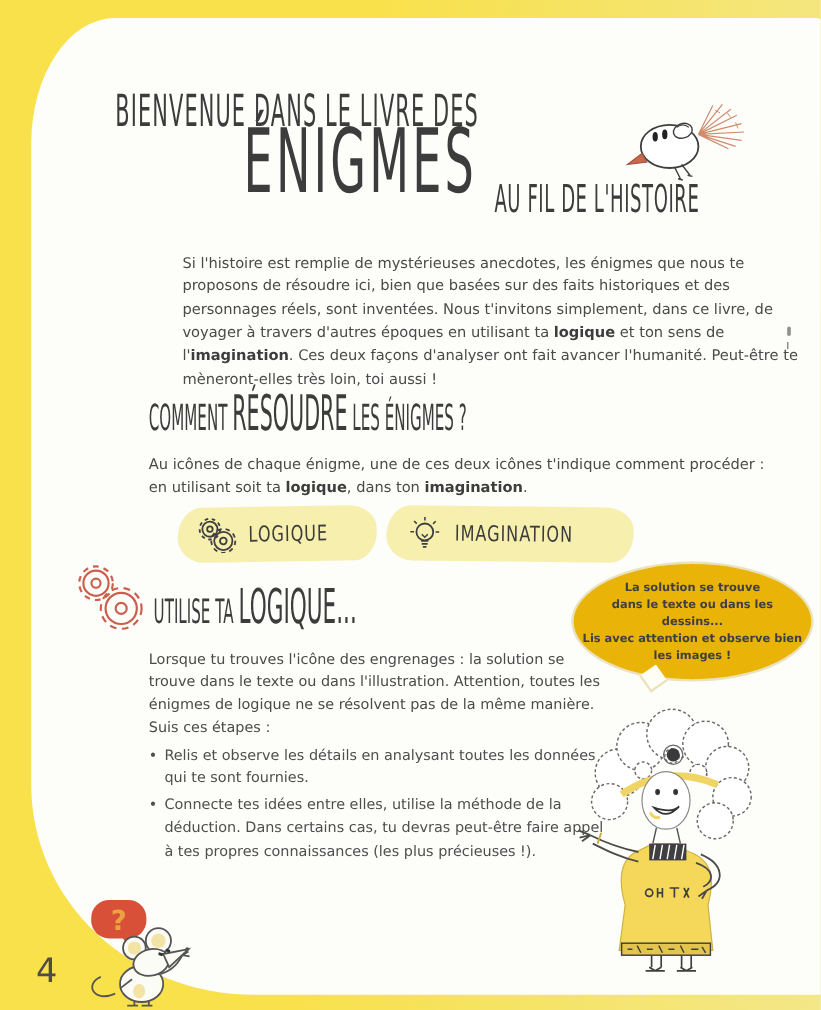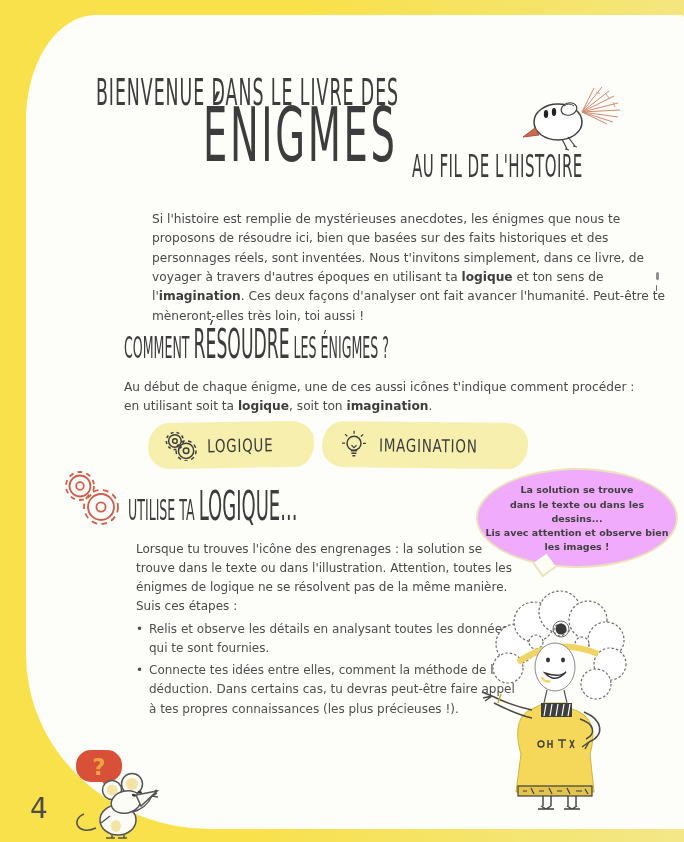--- a/index.html
+++ b/index.html
@@ -23,34 +23,34 @@
   .h-comment{left:124px;top:324px;transform:scaleX(.42);}
   .h-comment .sm{font-size:30px;}
   .h-comment .lg{font-size:41px;}
   .h-logic{left:128px;top:486px;transform:scaleX(.45);}
   .h-logic .sm{font-size:28px;}
   .h-logic .lg{font-size:40px;}
   
   .para{white-space:pre-line;line-height:1.58;color:#4a4a4a;}
   .intro{left:124px;top:198px;width:516px;font-size:12.2px;margin-left:28px;}
   .howto-p{left:124px;top:366px;width:522px;font-size:12.2px;}
-  .body-block{left:136px;top:540px;width:382px;font-size:12px;line-height:1.62;color:#4e4e4e;}
+  .body-block{left:124px;top:540px;width:382px;font-size:12px;line-height:1.62;color:#4e4e4e;}
   b{color:#3d3d3d;}
   ul.steps{list-style:none;margin:4px 0 0;padding:0;}
   ul.steps li{position:relative;padding-left:13px;margin:0 0 2px;}
   ul.steps li:before{content:"\2022";position:absolute;left:0;top:0;color:#4e4e4e;}
   
   .badge{height:46px;display:flex;align-items:center;gap:9px;padding:0 18px 0 16px;
     background:#f6efae;border-radius:26px 30px 24px 28px / 32px 24px 30px 26px;}
   .badge-label{font-size:18px;letter-spacing:1px;transform:scaleX(.75);transform-origin:left center;
     display:inline-block;color:#3c3c3c;white-space:nowrap;}
   .badge1{left:148px;top:422px;transform:rotate(-1deg);}
   .badge2{left:322px;top:422px;transform:rotate(.6deg);}
   
-  .bubble{left:476px;top:468px;width:198px;height:96px;background:#f0abfc;
+  .bubble{left:476px;top:468px;width:198px;height:96px;background:#eab308;
     border:2px solid #e9e2bd;border-radius:50%;z-index:5;}
   .bubble-tail{position:absolute;left:58px;bottom:-8px;width:15px;height:15px;background:#fffef4;
     border-right:2px solid #e9e2bd;border-bottom:2px solid #e9e2bd;transform:rotate(55deg);}
   .bubble-text{position:absolute;inset:0;display:flex;align-items:center;justify-content:center;
     text-align:center;font-size:10px;line-height:1.5;color:#3f3f3f;white-space:pre-line;
     transform:scale(.95);font-weight:bold;}
   .pagenum{left:30px;top:792px;font-size:28px;color:#4f4c47;}
   .artifact{left:656px;top:272px;width:3px;height:8px;background:#8f8f8f;border-radius:2px;
     box-shadow:-1px 12px 0 -1px #6e6e6e;}
 </style>
@@ -76,22 +76,22 @@
   <path d="M25,44 L13,53 L29,51 Z" fill="#c96a4e" stroke="#a8543e" stroke-width="1"></path>
   <path d="M52,55 l5,10 m1,-12 l7,9 M55,65 l4,1 M63,62 l4,1" stroke="#3f3f3f" stroke-width="1.2" fill="none"></path>
 </svg>
 
 <p class="abs para intro"><span>Si l'histoire est remplie de mystérieuses anecdotes, les énigmes que nous te proposons de résoudre ici, bien que basées sur des faits historiques et des personnages réels, sont inventées. Nous t'invitons simplement, dans ce livre, de voyager à travers d'autres époques en utilisant ta </span><b>logique</b><span> et ton sens de l'</span><b>imagination</b><span>. Ces deux façons d'analyser ont fait avancer l'humanité. Peut-être te mèneront-elles très loin, toi aussi !</span></p>
 
 <div class="abs cond h-comment">
   <span class="sm">COMMENT </span><span class="lg">RÉSOUDRE</span><span class="sm"> LES ÉNIGMES ?</span>
 </div>
 
-<p class="abs para howto-p"><span>Au début de chaque énigme, une de ces aussi icônes t'indique comment procéder :
-en utilisant soit ta </span><b>logique</b><span>, soit ton </span><b>imagination</b><span>.</span></p>
+<p class="abs para howto-p"><span>Au icônes de chaque énigme, une de ces deux icônes t'indique comment procéder :
+en utilisant soit ta </span><b>logique</b><span>, dans ton </span><b>imagination</b><span>.</span></p>
 
 <div class="abs badge badge1">
   <svg width="34" height="30" viewBox="0 0 34 30">
     <g fill="none" stroke="#3f3f3f" stroke-width="1.5">
       <circle cx="11" cy="10" r="6.3"></circle>
         <circle cx="11" cy="10" r="2.3"></circle>
       <circle cx="11" cy="10" r="8.6" stroke-dasharray="3 3"></circle>
       <circle cx="22" cy="20" r="7.6"></circle>
         <circle cx="22" cy="20" r="2.8"></circle>
       <circle cx="22" cy="20" r="10" stroke-dasharray="3.6 3.4"></circle>
@@ -132,21 +132,21 @@
 dans le texte ou dans les dessins...
 Lis avec attention et observe bien
 les images !</div>
 </div>
 
 <div class="abs body-block">
   <p class="para" style="margin:0;">Lorsque tu trouves l'icône des engrenages : la solution se trouve dans le texte ou dans l'illustration. Attention, toutes les énigmes de logique ne se résolvent pas de la même manière.
 Suis ces étapes :</p>
   <ul class="steps">
     <li>Relis et observe les détails en analysant toutes les données qui te sont fournies.</li>
-    <li>Connecte tes idées entre elles, comment la méthode de la déduction. Dans certains cas, tu devras peut-être faire appel à tes propres connaissances (les plus précieuses !).</li>
+    <li>Connecte tes idées entre elles, utilise la méthode de la déduction. Dans certains cas, tu devras peut-être faire appel à tes propres connaissances (les plus précieuses !).</li>
   </ul>
 </div>
 
 <svg class="abs" style="left:448px;top:582px;" width="212" height="238" viewBox="0 0 212 238">
   <g fill="#ffffff" stroke="#6a6a6a" stroke-width="1.2" stroke-dasharray="2.5 2">
     <circle cx="68" cy="62" r="20"></circle>
       <circle cx="86" cy="40" r="20"></circle>
       <circle cx="112" cy="30" r="21"></circle>
     <circle cx="140" cy="38" r="19"></circle>
       <circle cx="158" cy="58" r="18"></circle>

